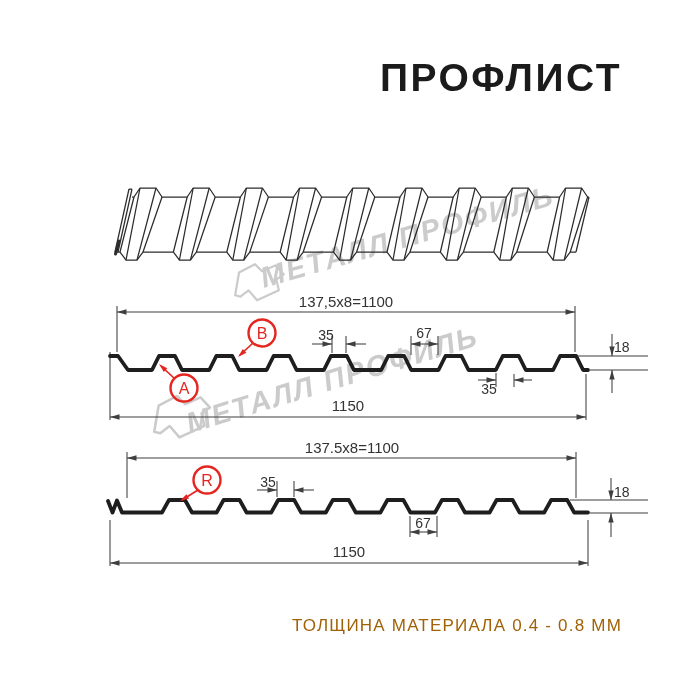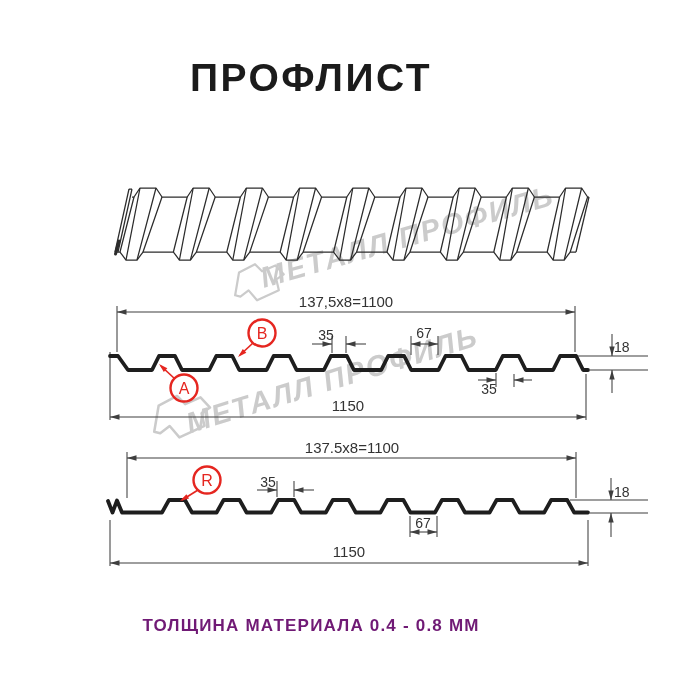--- a/index.html
+++ b/index.html
@@ -1,21 +1,21 @@
 <!DOCTYPE html>
 <html><head>
 <meta charset="utf-8">
 <style>
   html,body{margin:0;padding:0;background:#ffffff;width:700px;height:700px;overflow:hidden;
             font-family:"Liberation Sans", sans-serif;}
   .stage{position:relative;width:700px;height:700px;background:#fff;}
-  .abs{position:absolute;left:0;width:622px;text-align:center;}
+  .abs{position:absolute;left:0;width:622px;text-align:right;}
   #title{top:56px;font-size:39px;font-weight:700;letter-spacing:2.5px;color:#1b1b1b;}
   #subtitle{top:100px;font-size:17px;font-weight:700;letter-spacing:1.5px;color:#222;}
-  #footer{top:616px;font-size:17px;font-weight:700;letter-spacing:1.2px;color:#701a75;}
+  #footer{top:616px;font-size:17px;font-weight:400;letter-spacing:1.2px;color:#a16207;}
   svg{position:absolute;top:0;left:0;}
   .thin line{stroke:#3f3f3f;stroke-width:1.05;}
   .ah{fill:#3f3f3f;stroke:none;}
   .prof{stroke:#1e1e1e;stroke-width:3.8;fill:none;stroke-linejoin:round;stroke-linecap:round;}
   .p3d{stroke:#2c2c2c;stroke-width:1.25;fill:none;stroke-linejoin:round;}
   .p3d-bold{stroke:#2c2c2c;stroke-width:3;fill:none;stroke-linecap:round;}
   .dimtext{font-size:14px;fill:#333;}
   .dimtext-lg{font-size:15px;fill:#333;}
   .redline{stroke:#e52620;stroke-width:1.7;fill:none;}
   .redah{fill:#e52620;stroke:none;}

